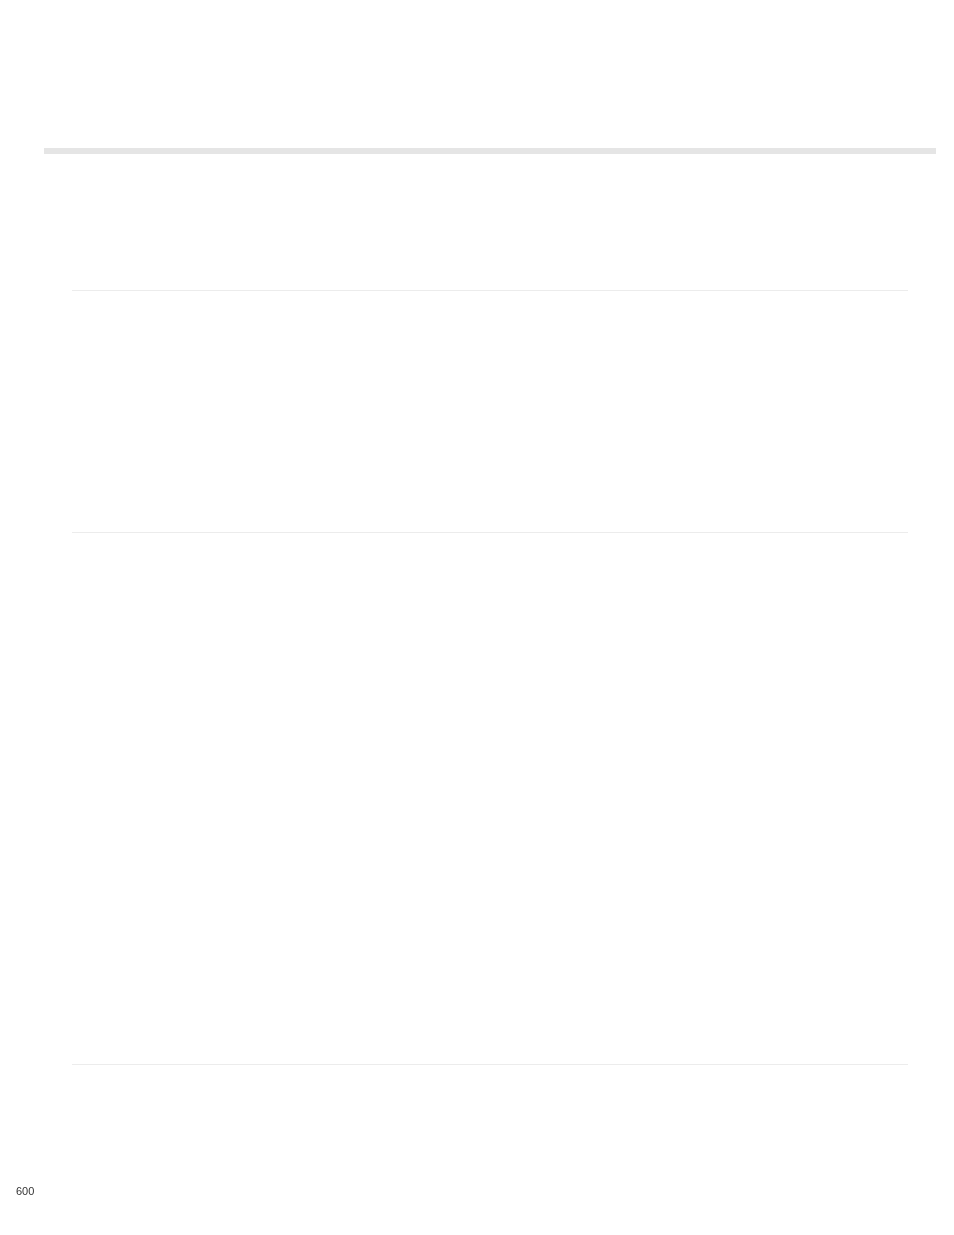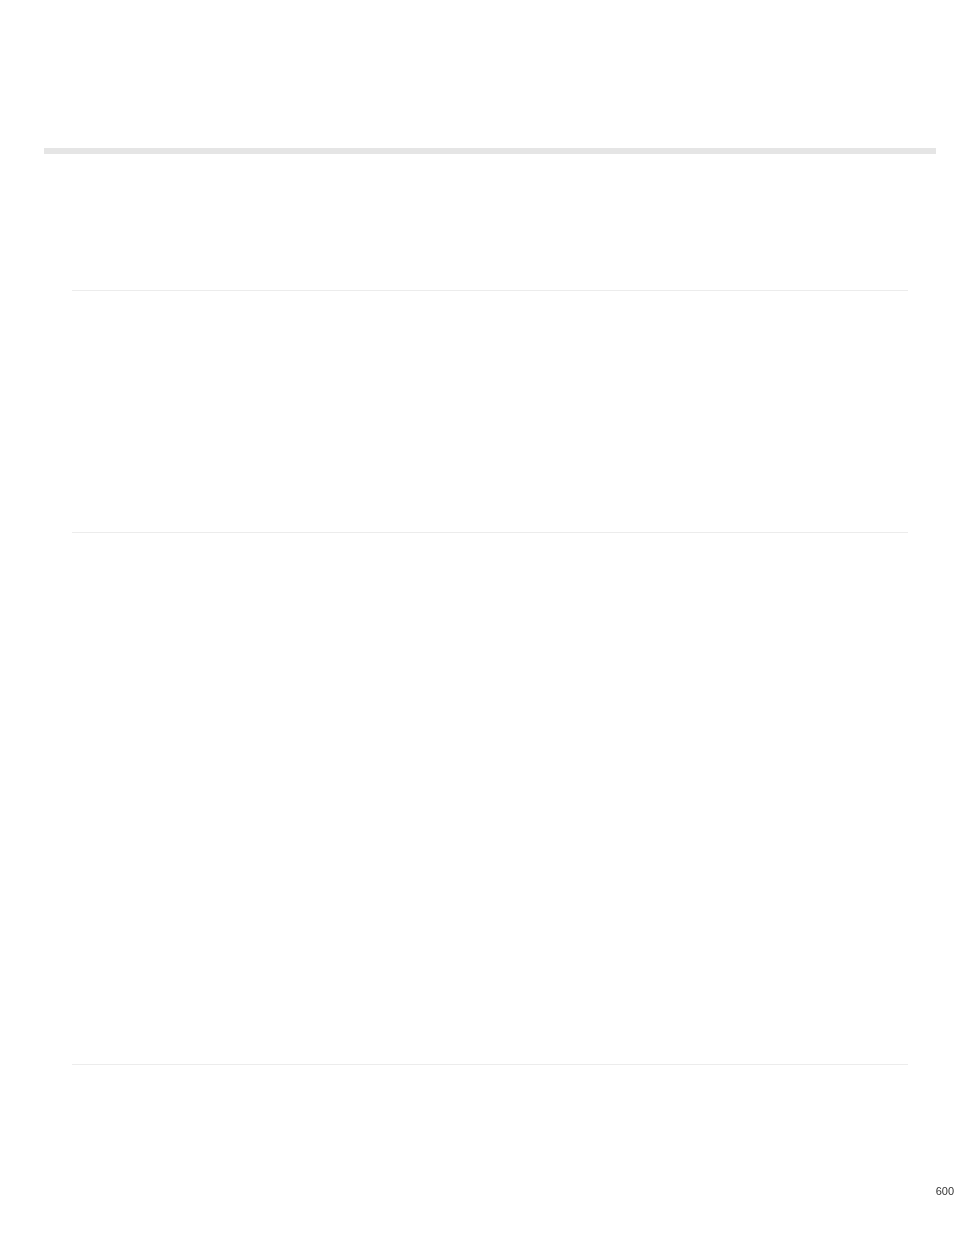--- a/index.html
+++ b/index.html
@@ -42,23 +42,23 @@
       position: absolute;
       top: 1064px;
       left: 72px;
       right: 46px;
       height: 1px;
       background: #ececec;
     }
     .page-number {
       position: absolute;
       bottom: 38px;
-      left: 4px;
+      left: 16px;
       right: 0;
-      text-align: right;
+      text-align: left;
       font-size: 11px;
       color: #333333;
     }
   </style>
 </head>
 <body>
 
 <div class="top-bar"></div>
 <div class="divider-1"></div>
 <div class="divider-2"></div>

